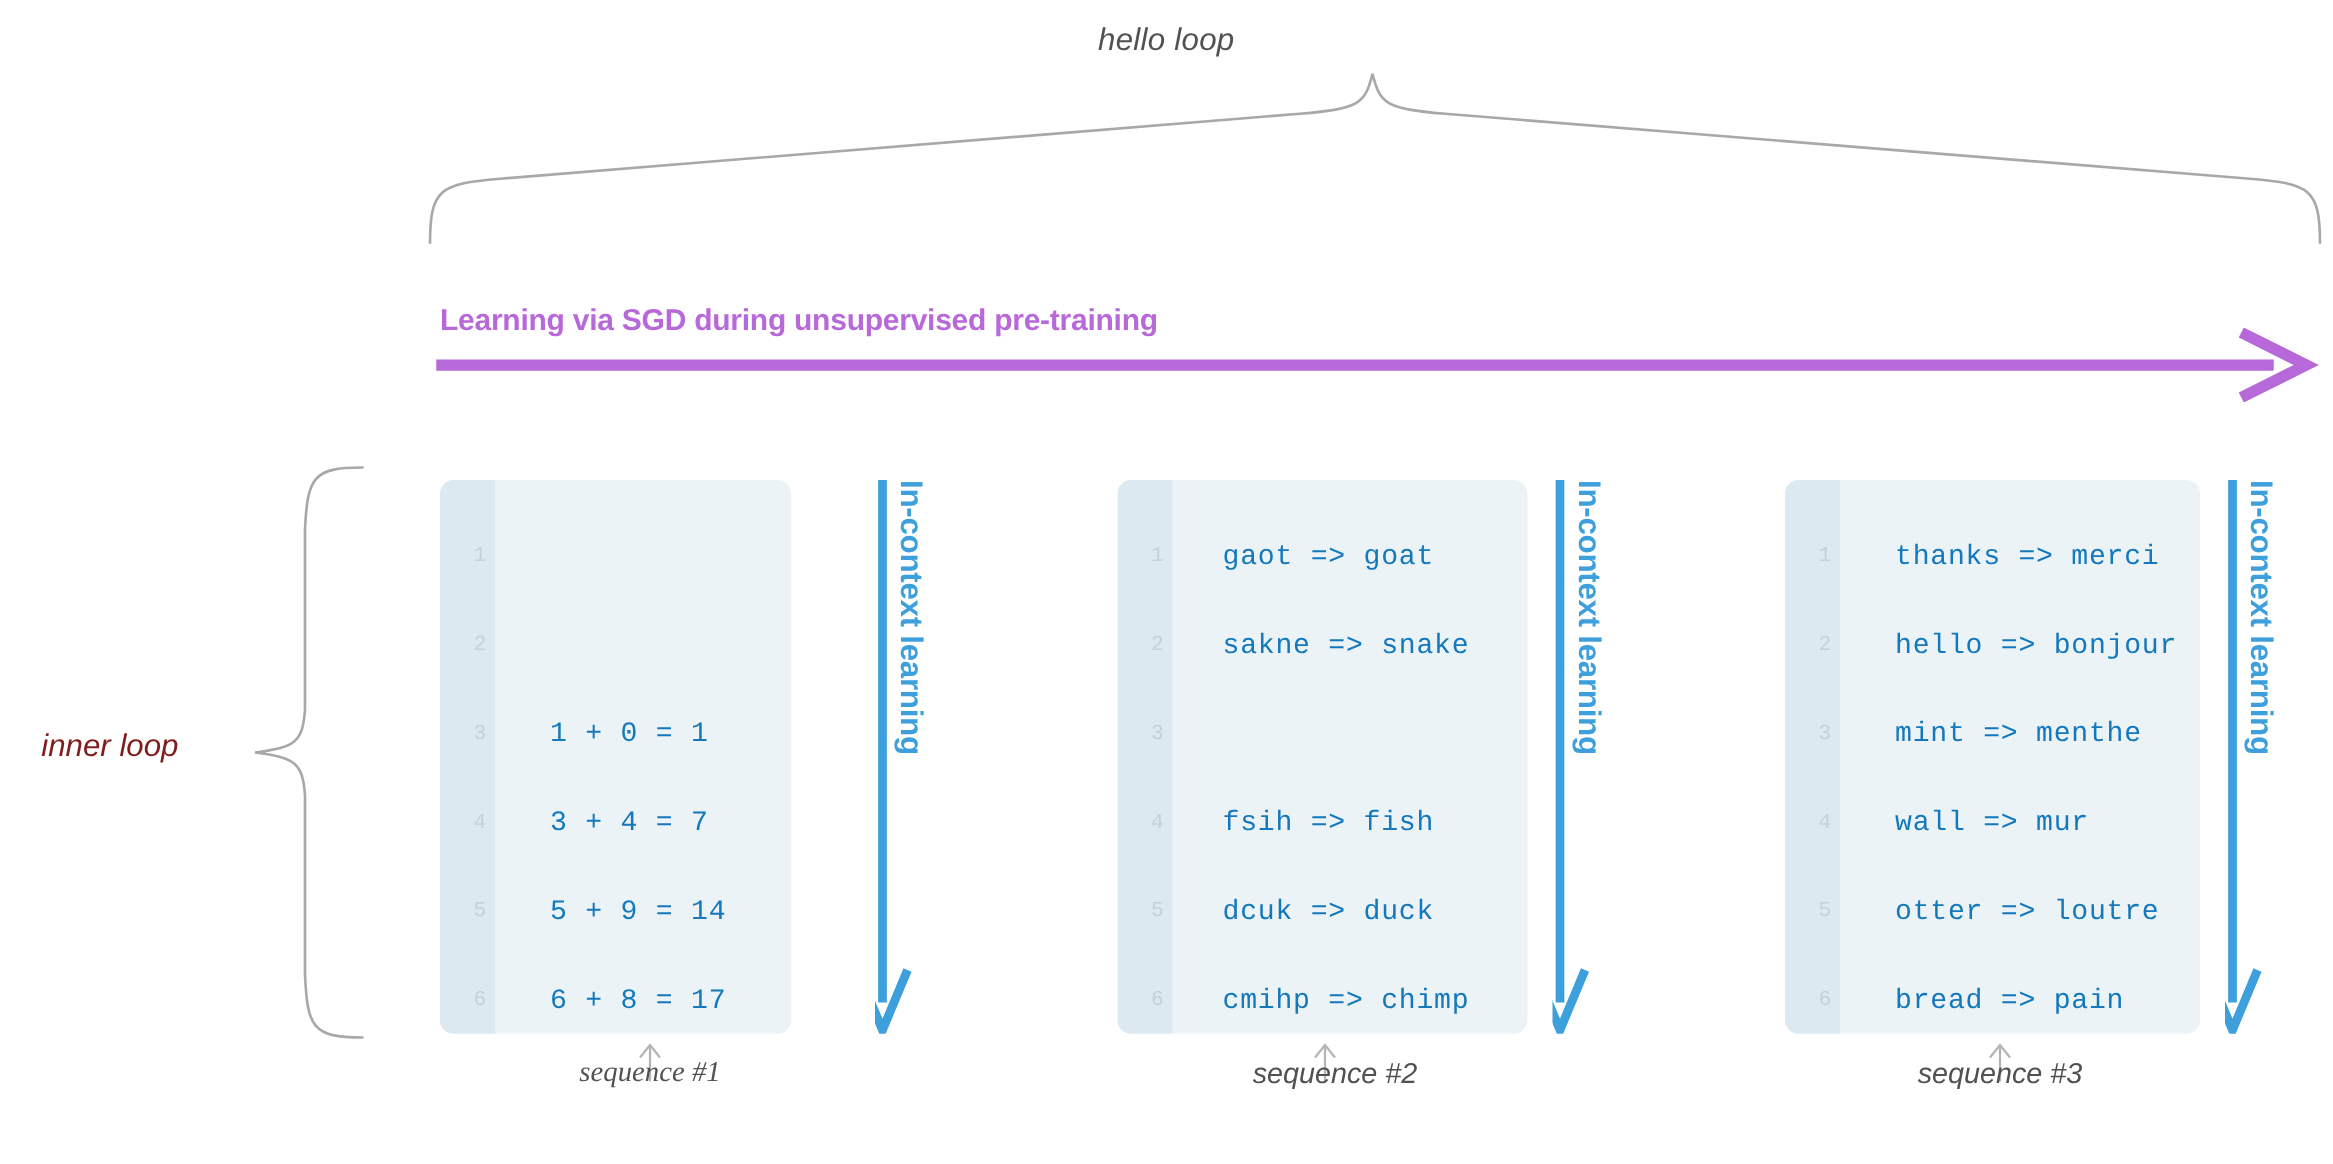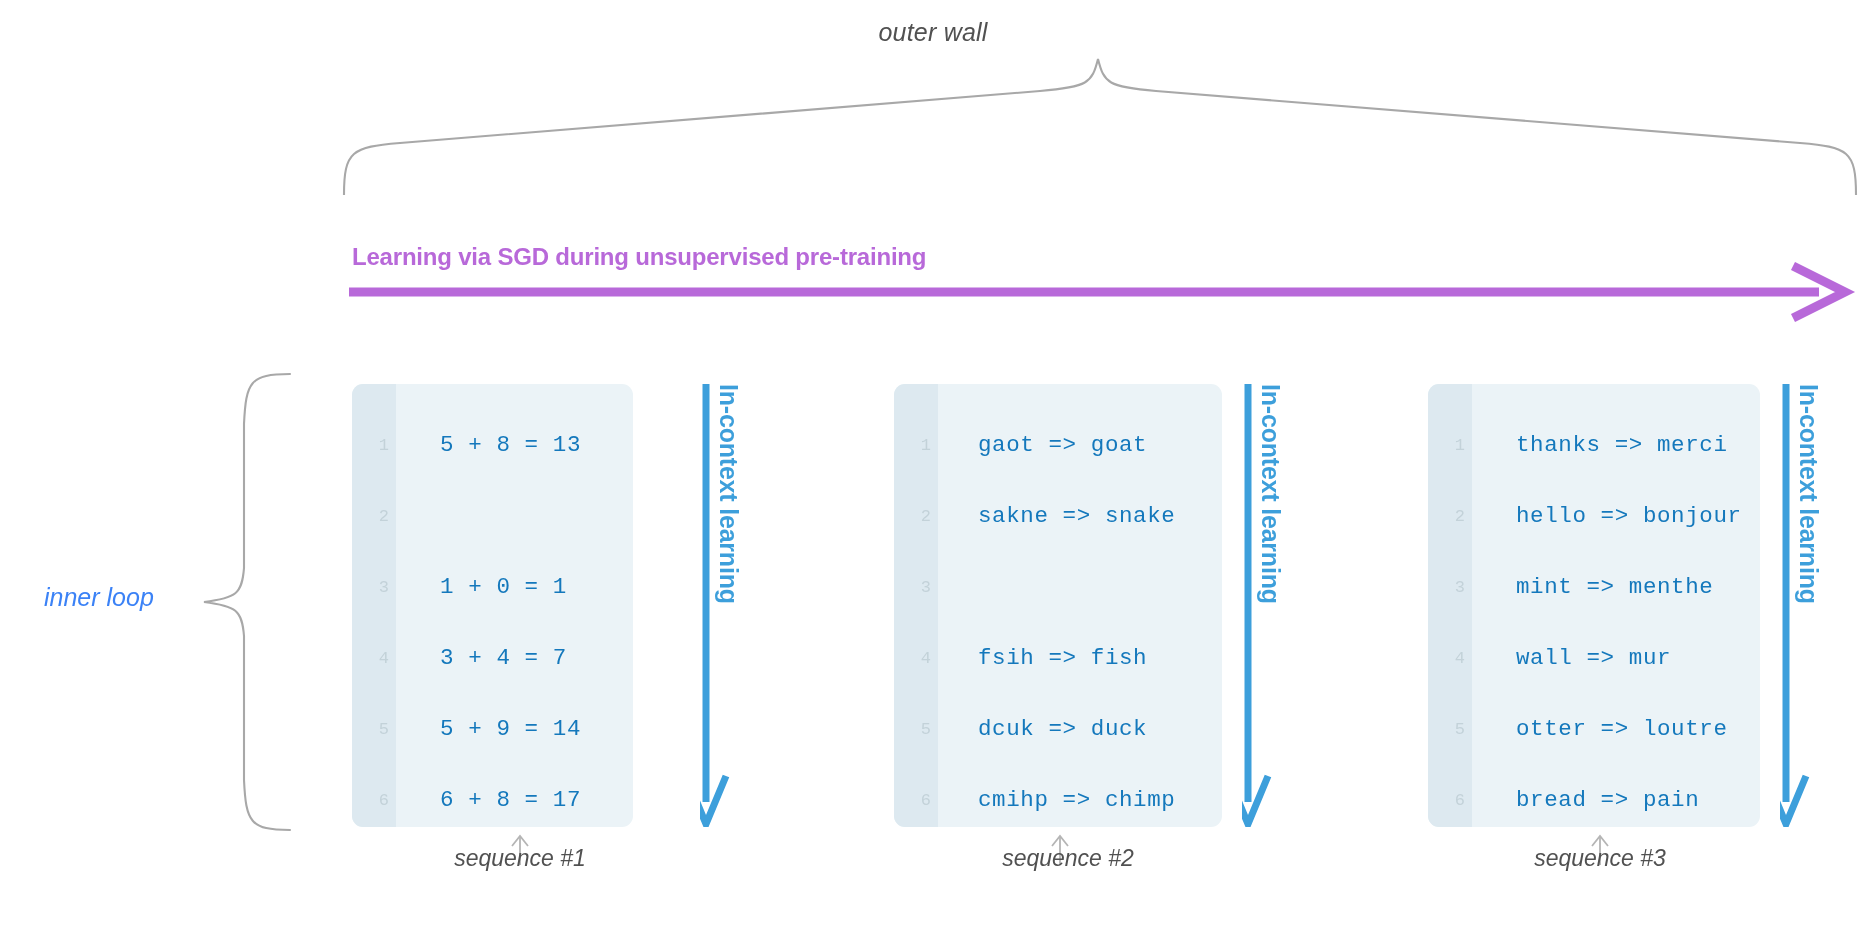--- a/index.html
+++ b/index.html
@@ -61,25 +61,25 @@
   
   #inner-brace-svg {
     position: absolute;
     left: 200px;
     top: 372px;
     width: 92px;
     height: 460px;
   }
   #inner-loop-label {
     position: absolute;
-    left: 44px;
+    left: 33px;
     top: 583px;
     font-style: italic;
     font-size: 25px;
-    color: #3b82f6;
+    color: #7f1d1d;
     white-space: nowrap;
   }
 
   
   .seq-group {
     position: absolute;
     top: 384px;
   }
   .code-box {
     position: relative;
@@ -176,21 +176,21 @@
     width: 340px;
     text-align: center;
     pointer-events: none;
   }
 </style>
 </head>
 <body>
 
 <div id="stage">
 
-  <div id="outer-loop-label">outer wall</div>
+  <div id="outer-loop-label">hello loop</div>
 
   <svg id="outer-brace-svg" viewBox="0 0 1520 140" preserveAspectRatio="none" aria-hidden="true">
     <path d="M 4 140
              C 4 96, 12 92, 60 88
              L 700 36
              C 748 32, 752 28, 758 4
              C 764 28, 768 32, 816 36
              L 1460 88
              C 1508 92, 1516 96, 1516 140" fill="none" stroke="#a8a8a8" stroke-width="2.1" stroke-linecap="round"></path>
   </svg>
@@ -211,21 +211,20 @@
              L 44 408
              C 46 450, 50 458, 90 458" fill="none" stroke="#a8a8a8" stroke-width="2.1" stroke-linecap="round"></path>
   </svg>
 
   <div class="seq-group" style="left:352px;">
     <div class="code-box">
       <div class="gutter"></div>
       <div class="code-lines">
         <div class="code-line">
           <span class="ln">1</span>
-          <span class="code-txt">5 + 8 = 13</span>
         </div>
         <div class="code-line">
           <span class="ln">2</span>
         </div>
         <div class="code-line">
           <span class="ln">3</span>
           <span class="code-txt">1 + 0 = 1</span>
         </div>
         <div class="code-line">
           <span class="ln">4</span>
@@ -327,21 +326,21 @@
       <line x1="6" y1="0" x2="6" y2="418" stroke="#3d9fdb" stroke-width="7"></line>
       <polyline points="-14,392 6,440 26,392" fill="none" stroke="#3d9fdb" stroke-width="7" stroke-linejoin="miter"></polyline>
     </svg>
     <div class="icl-label">In-context learning</div>
   </div>
 
   <svg class="seq-uparrow" style="left:350px;" width="340" height="34" viewBox="0 0 340 34" aria-hidden="true">
     <line x1="170" y1="32" x2="170" y2="4" stroke="#b5b5b5" stroke-width="1.8"></line>
     <polyline points="162,13 170,3 178,13" fill="none" stroke="#b5b5b5" stroke-width="1.8" stroke-linejoin="miter"></polyline>
   </svg>
-  <div class="seq-caption" style="left:350px;">sequence #1</div>
+  <div class="seq-caption" style="left:350px;font-family:Liberation Serif, serif;">sequence #1</div>
 
   <svg class="seq-uparrow" style="left:890px;" width="340" height="34" viewBox="0 0 340 34" aria-hidden="true">
     <line x1="170" y1="32" x2="170" y2="4" stroke="#b5b5b5" stroke-width="1.8"></line>
     <polyline points="162,13 170,3 178,13" fill="none" stroke="#b5b5b5" stroke-width="1.8" stroke-linejoin="miter"></polyline>
   </svg>
   <div class="seq-caption" style="left:898px;font-style:italic;">sequence #2</div>
 
   <svg class="seq-uparrow" style="left:1430px;" width="340" height="34" viewBox="0 0 340 34" aria-hidden="true">
     <line x1="170" y1="32" x2="170" y2="4" stroke="#b5b5b5" stroke-width="1.8"></line>
     <polyline points="162,13 170,3 178,13" fill="none" stroke="#b5b5b5" stroke-width="1.8" stroke-linejoin="miter"></polyline>

